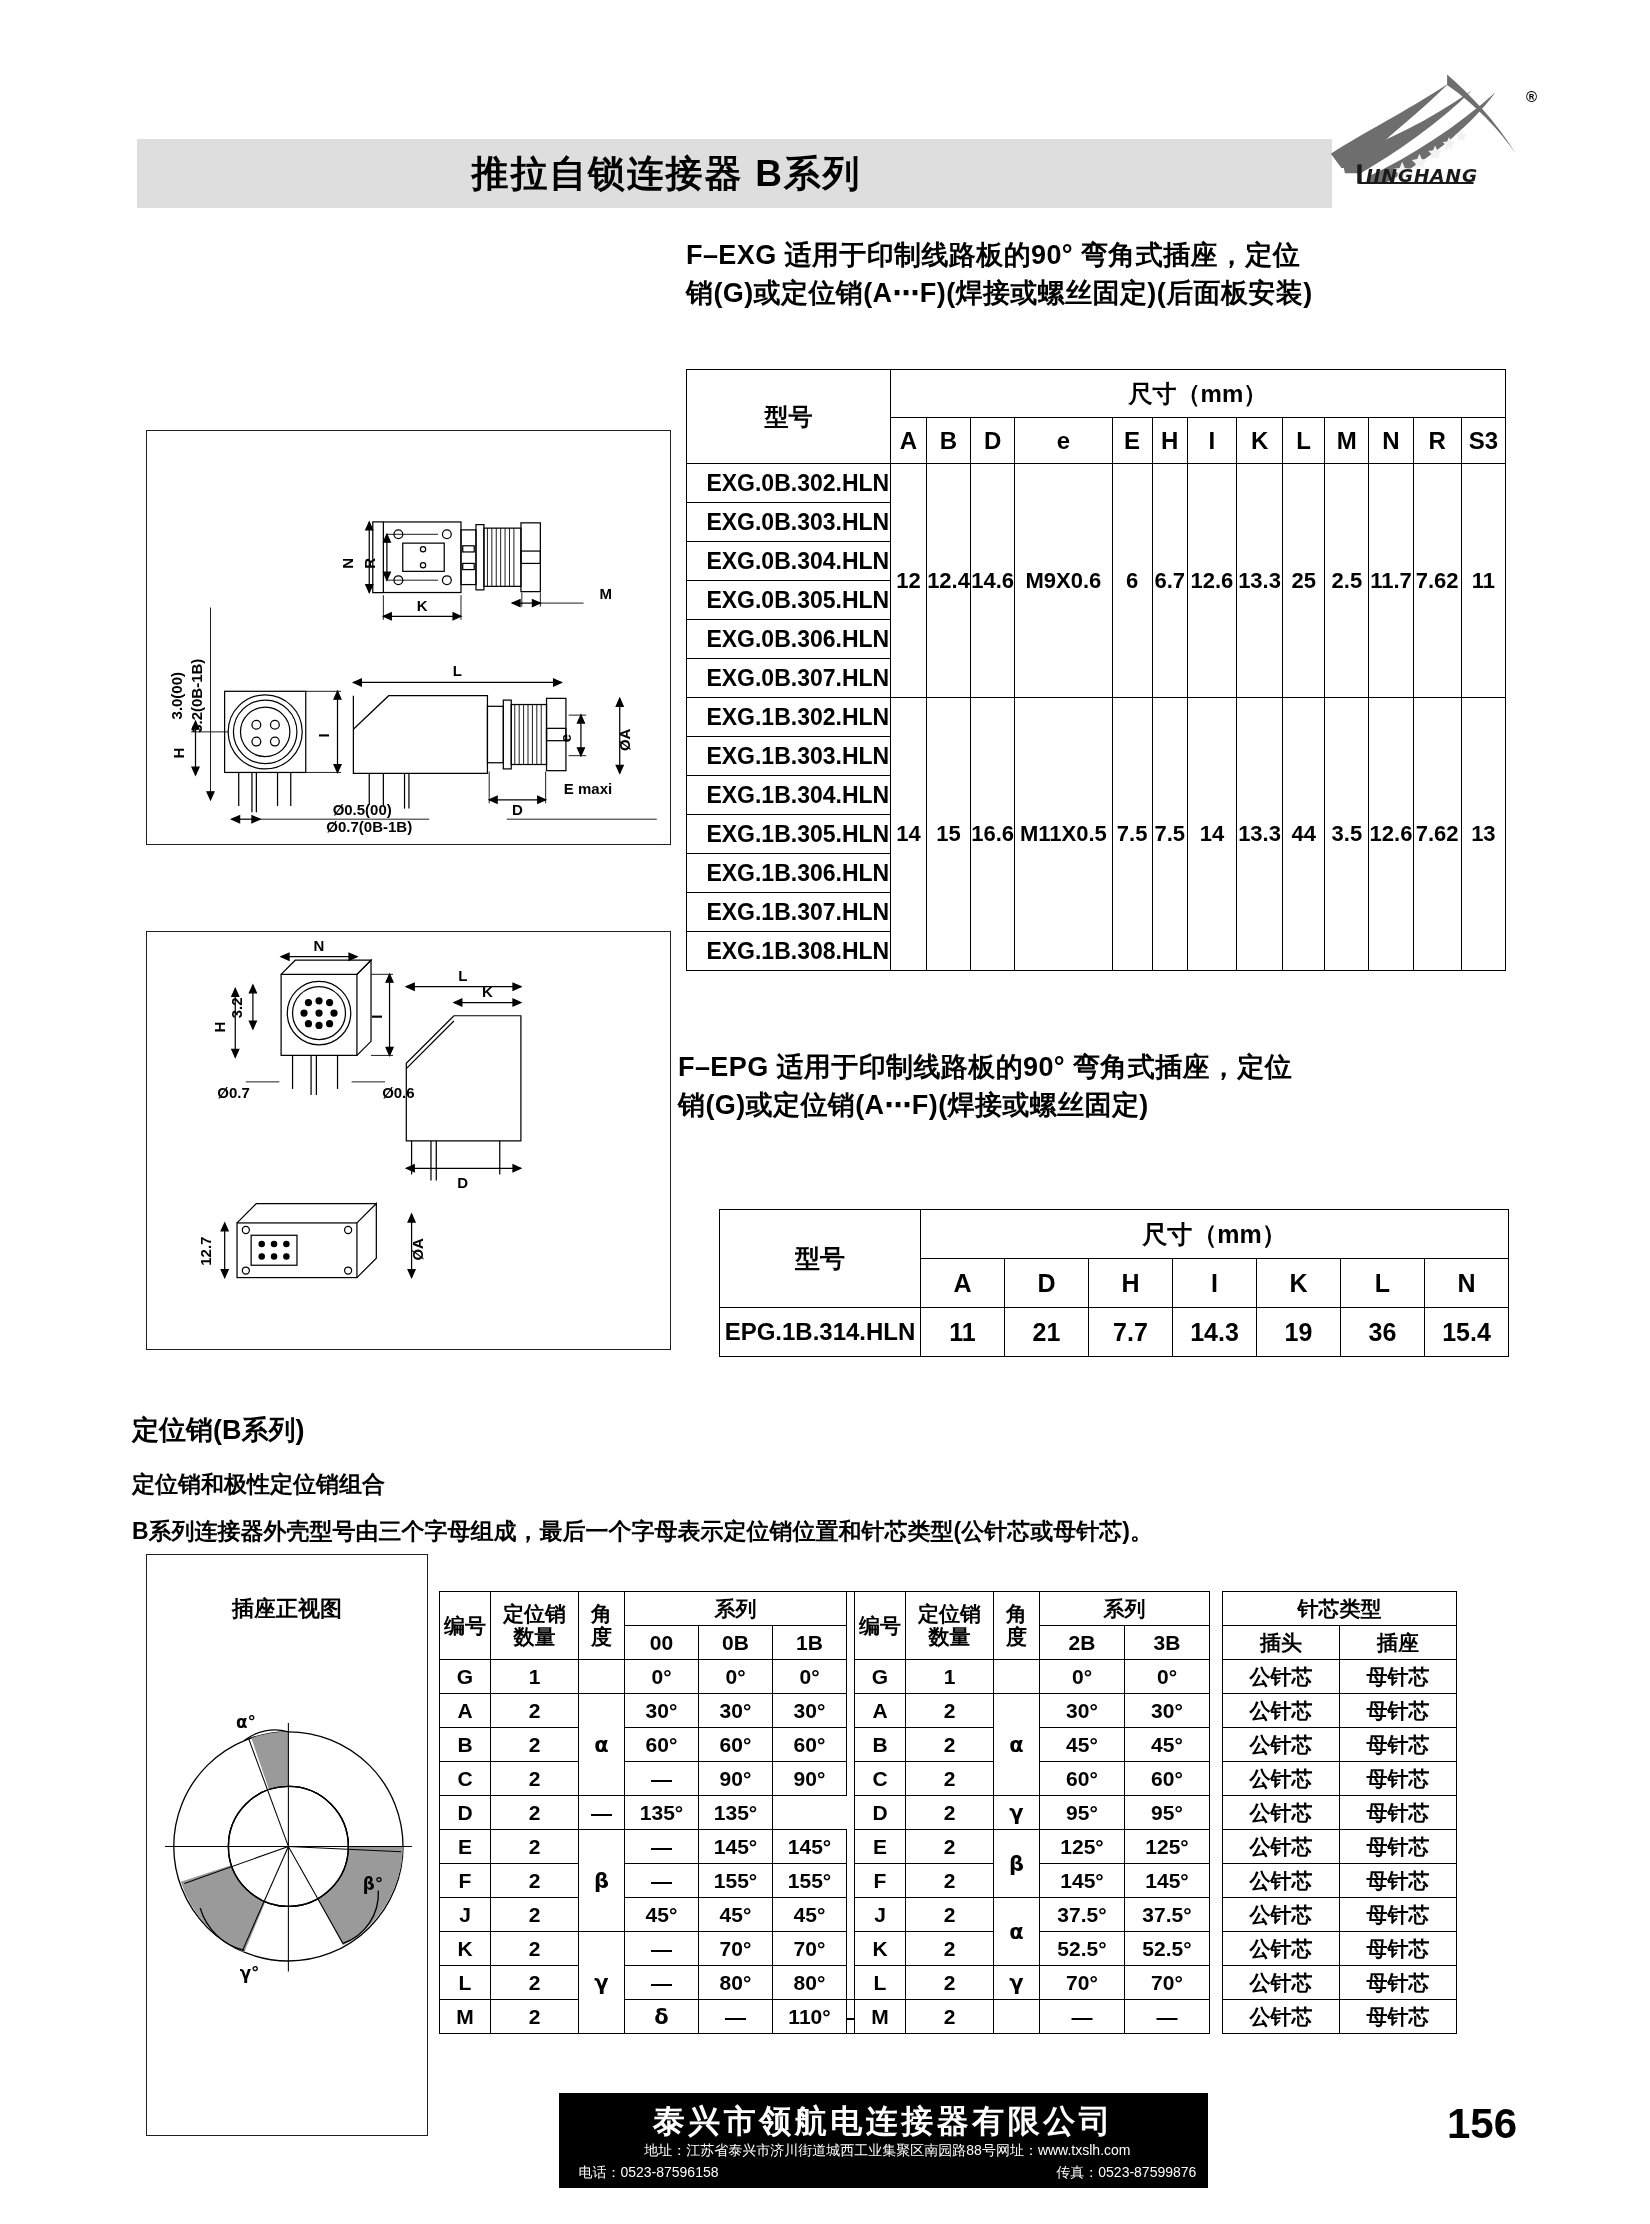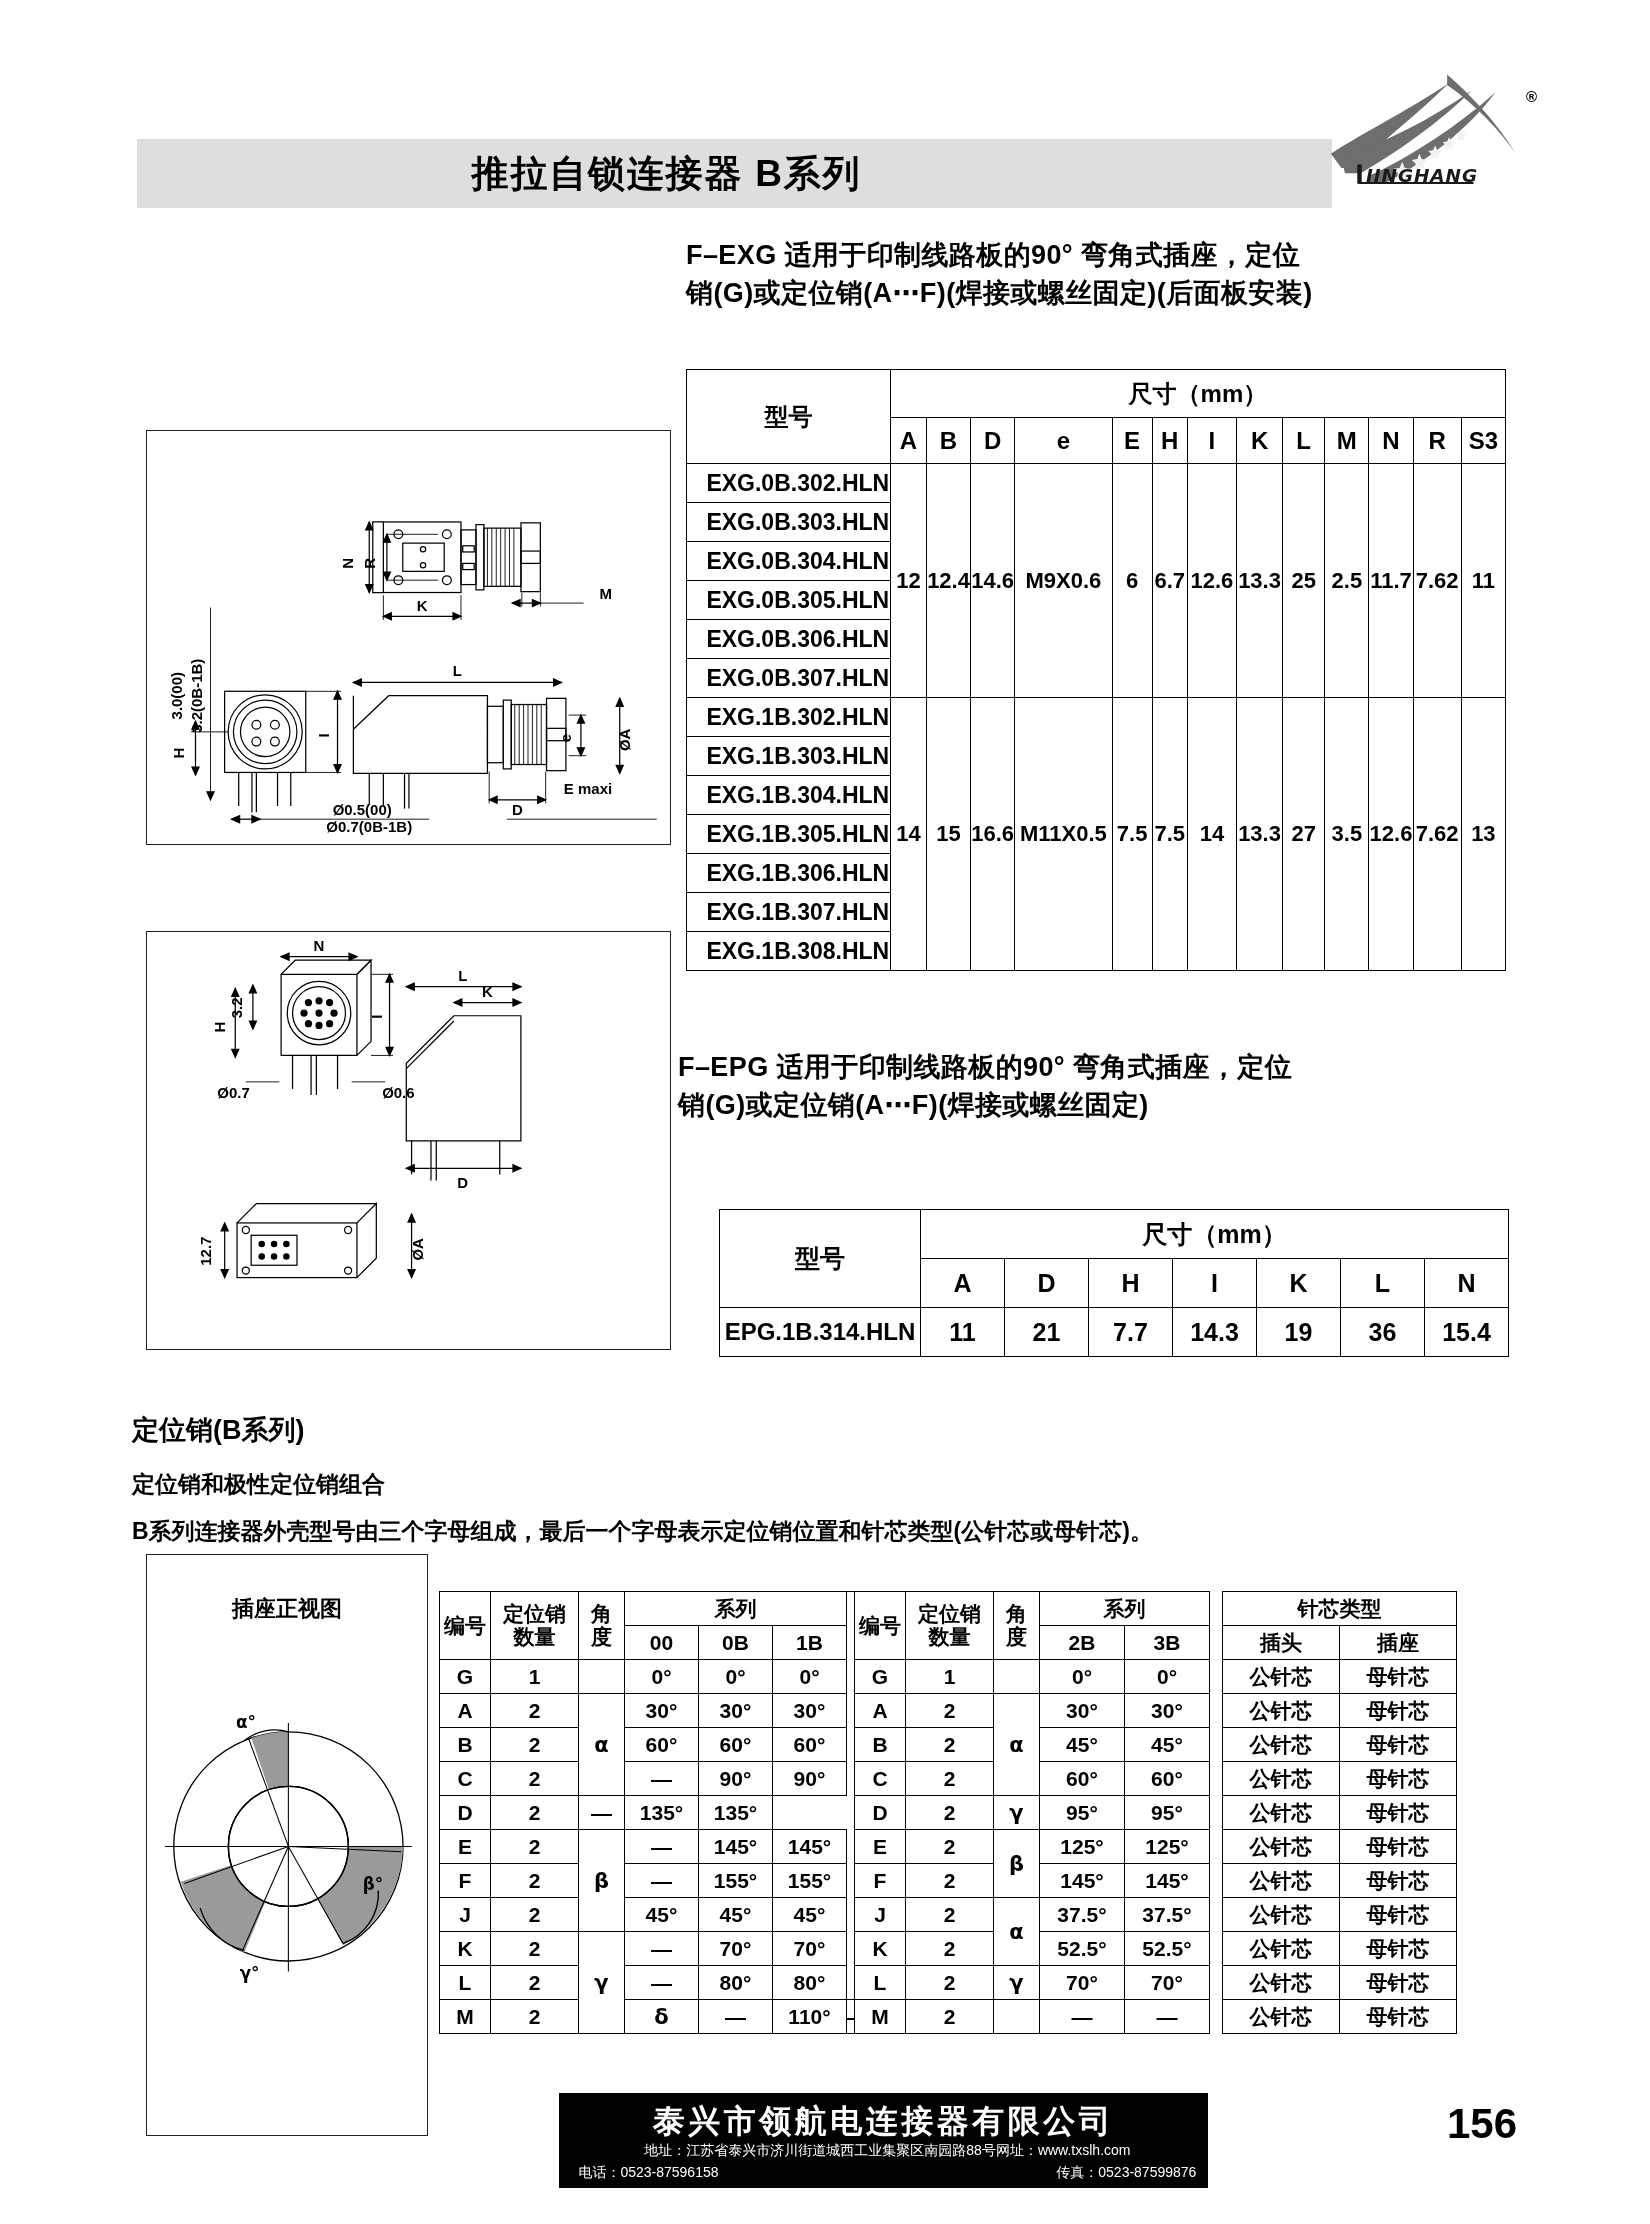--- a/index.html
+++ b/index.html
@@ -339,21 +339,21 @@
         <tr>
           <td class="mdl">EXG.1B.302.HLN</td>
           <td rowspan="7">14</td>
           <td rowspan="7">15</td>
           <td rowspan="7">16.6</td>
           <td rowspan="7">M11X0.5</td>
           <td rowspan="7">7.5</td>
           <td rowspan="7">7.5</td>
           <td rowspan="7">14</td>
           <td rowspan="7">13.3</td>
-          <td rowspan="7">27</td>
+          <td rowspan="7">44</td>
           <td rowspan="7">3.5</td>
           <td rowspan="7">12.6</td>
           <td rowspan="7">7.62</td>
           <td rowspan="7">13</td>
         </tr>
         <tr>
           <td class="mdl">EXG.1B.303.HLN</td>
         </tr>
         <tr>
           <td class="mdl">EXG.1B.304.HLN</td>

